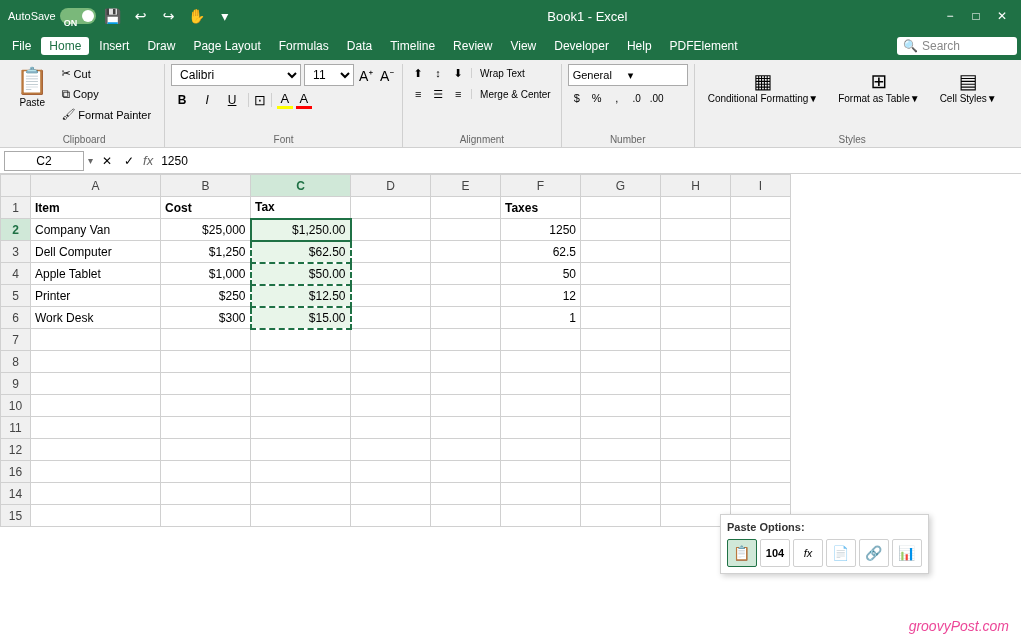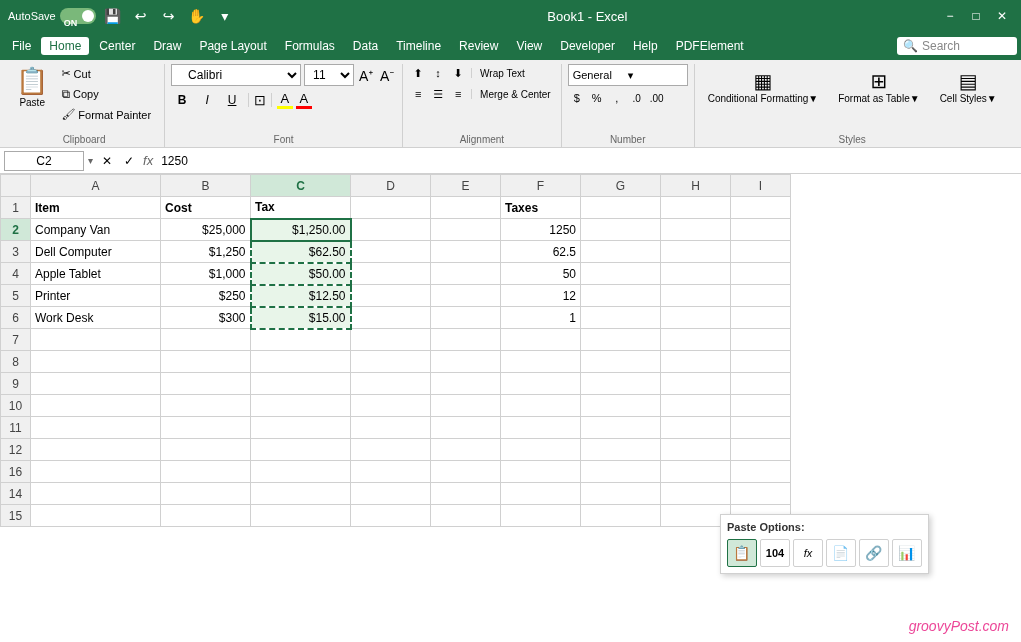--- a/index.html
+++ b/index.html
@@ -94,21 +94,21 @@
       flex-direction: column;
       justify-content: center;
       gap: 1px;
     }
     .font-row { display: flex; align-items: center; gap: 3px; }
     select.font-select {
       height: 22px;
       font-size: 12px;
       border: 1px solid #aaa;
       background: white;
-      padding: 0 12px;
+      padding: 0 4px;
       min-width: 130px;
     }
     select.size-select {
       height: 22px;
       font-size: 12px;
       border: 1px solid #aaa;
       background: white;
       padding: 0 4px;
       width: 50px;
     }
@@ -391,21 +391,21 @@
   <div class="title-bar-right">
     <div class="qa-icon" style="font-size:12px;">−</div>
     <div class="qa-icon" style="font-size:12px;">□</div>
     <div class="qa-icon" style="font-size:12px;">✕</div>
   </div>
 </div>
 
 <div class="menu-bar">
   <span class="menu-item">File</span>
   <span class="menu-item active">Home</span>
-  <span class="menu-item">Center</span>
+  <span class="menu-item">Insert</span>
   <span class="menu-item">Draw</span>
   <span class="menu-item">Page Layout</span>
   <span class="menu-item">Formulas</span>
   <span class="menu-item">Data</span>
   <span class="menu-item">Timeline</span>
   <span class="menu-item">Review</span>
   <span class="menu-item">View</span>
   <span class="menu-item">Developer</span>
   <span class="menu-item">Help</span>
   <span class="menu-item">PDFElement</span>

